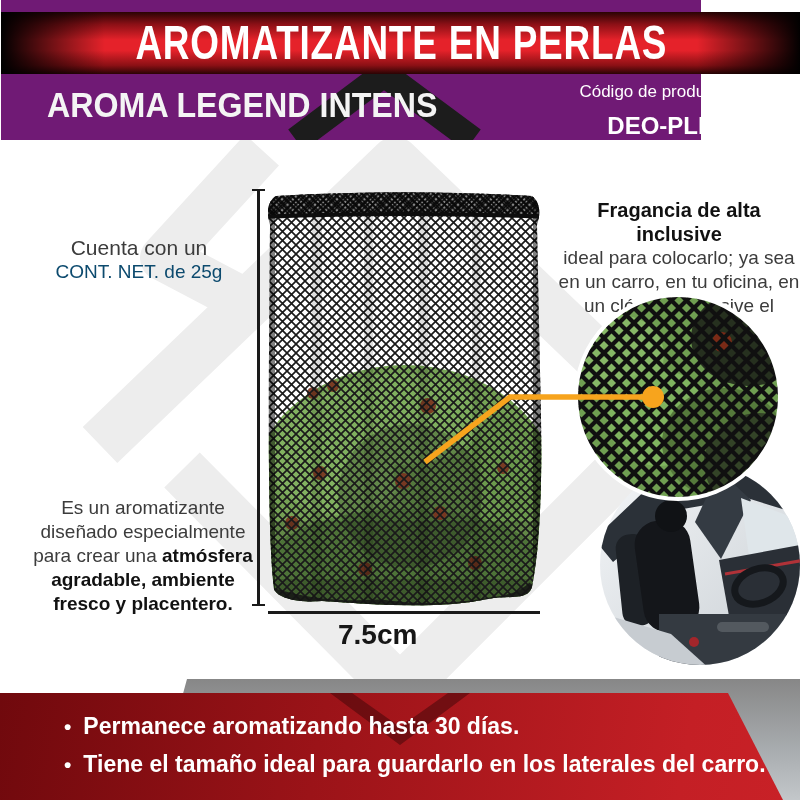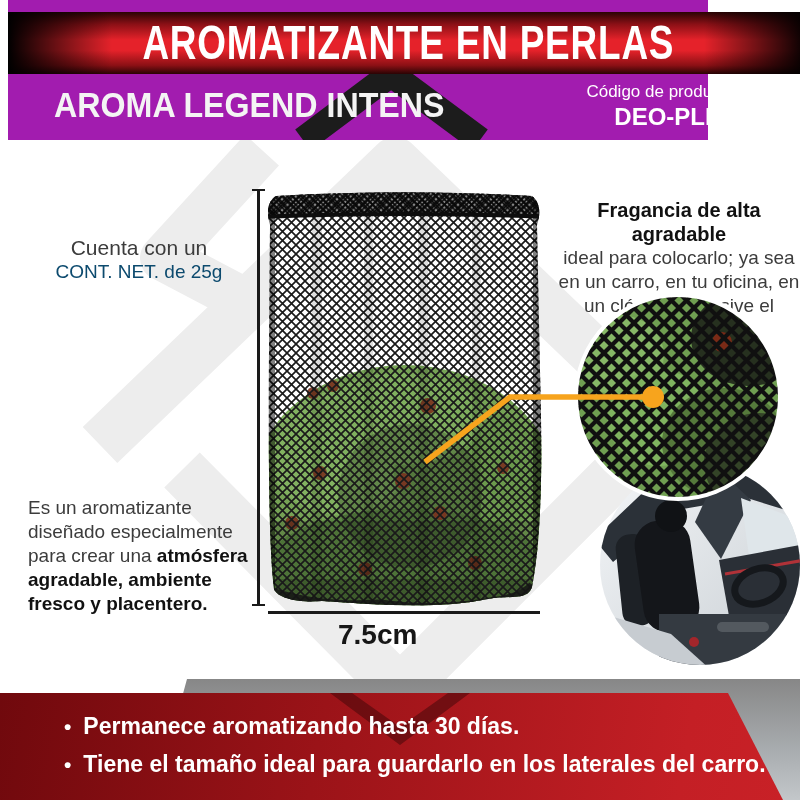--- a/index.html
+++ b/index.html
@@ -2,48 +2,48 @@
 <html><head>
 <meta charset="utf-8">
 <style>
   html,body{margin:0;padding:0;background:#555;}
   .canvas{
     position:relative;width:800px;height:800px;overflow:hidden;background:#ffffff;
     font-family:"Liberation Sans",sans-serif;margin:0 auto;
   }
   .abs{position:absolute;}
   
-  .header{left:8px;top:0;width:700px;height:140px;background:#a21caf;z-index:5;}
+  .header{left:1px;top:0;width:700px;height:140px;background:#701a75;z-index:5;}
   .red-band{
     position:absolute;left:0;top:12px;width:800px;height:62px;
     background:
       linear-gradient(90deg,#000 0%,rgba(0,0,0,0) 13%,rgba(0,0,0,0) 87%,#000 100%),
       linear-gradient(180deg,#2a0304 0%,#8c1016 20%,#e5222a 45%,#e5222a 62%,#8c1015 86%,#2a0304 100%);
     display:flex;align-items:center;justify-content:center;
   }
   .banner-title{
     color:#fff;font-size:45px;font-weight:700;letter-spacing:1px;white-space:nowrap;
     display:inline-block;transform:scale(.82,1.08);transform-origin:center;
   }
   .product-name{
     position:absolute;left:46px;top:84px;height:42px;display:flex;align-items:center;
     color:#f4f4f4;font-size:35px;font-weight:700;white-space:nowrap;
     transform:scale(.92,1.02);transform-origin:left center;letter-spacing:0;
   }
   .code-block{position:absolute;left:560px;top:82px;width:190px;text-align:center;color:#fff;}
   .code-label{font-size:17px;font-weight:400;}
-  .code-value{font-size:24px;font-weight:700;margin-top:1px;}
+  .code-value{font-size:24px;font-weight:700;margin-top:10px;}
   
   .txt{color:#3c3c3c;z-index:1;}
   .net-block{left:28px;top:190px;width:222px;text-align:center;line-height:24px;}
   .net-line1{font-size:21px;margin-top:46px;}
   .net-line2{font-size:19px;font-weight:400;color:#0c4a6e;}
   .frag-block{left:558px;top:198px;width:242px;text-align:center;font-size:19px;line-height:24px;}
   .frag-bold{font-weight:700;color:#111;font-size:20px;}
-  .desc-block{left:28px;top:496px;width:230px;font-size:19px;line-height:24px;}
+  .desc-block{left:28px;top:496px;width:230px;text-align:center;font-size:19px;line-height:24px;}
   .desc-bold{font-weight:700;color:#111;}
   .dim-label{font-size:28px;font-weight:600;color:#161616;z-index:1;}
   .dim-h{left:148px;top:382px;width:100px;text-align:right;}
   .dim-w{left:338px;top:619px;width:140px;text-align:left;}
   .line{background:#1a1a1a;z-index:1;}
   
   .gray-bar{
     left:0;top:679px;width:800px;height:121px;z-index:5;
     background:linear-gradient(180deg,#878787 0%,#a9adb0 60%,#c3c7ca 100%);
     clip-path:polygon(187px 0,800px 0,800px 121px,154px 121px);
@@ -83,21 +83,21 @@
       <div class="code-value">DEO-PLI</div>
     </div>
   </div>
 
   <div class="abs txt net-block">
     <div class="net-line1">Cuenta con un</div>
     <div class="net-line2">CONT. NET. de 25g</div>
   </div>
 
   <div class="abs txt frag-block">
-    <div class="frag-bold">Fragancia de alta agradable</div>
+    <div class="frag-bold">Fragancia de alta inclusive</div>
     <span>ideal para colocarlo; ya sea en un carro, en tu oficina, en un clóset o inclusive el baño.</span>
   </div>
 
   <div class="abs txt desc-block">
     <span>Es un aromatizante diseñado especialmente para crear una </span><span class="desc-bold">atmósfera agradable, ambiente fresco y placentero.</span>
   </div>
 
   <div class="abs line" style="left:257px;top:190px;width:3px;height:416px;"></div>
   <div class="abs line" style="left:252px;top:189px;width:13px;height:2px;"></div>
   <div class="abs line" style="left:252px;top:604px;width:13px;height:2px;"></div>

